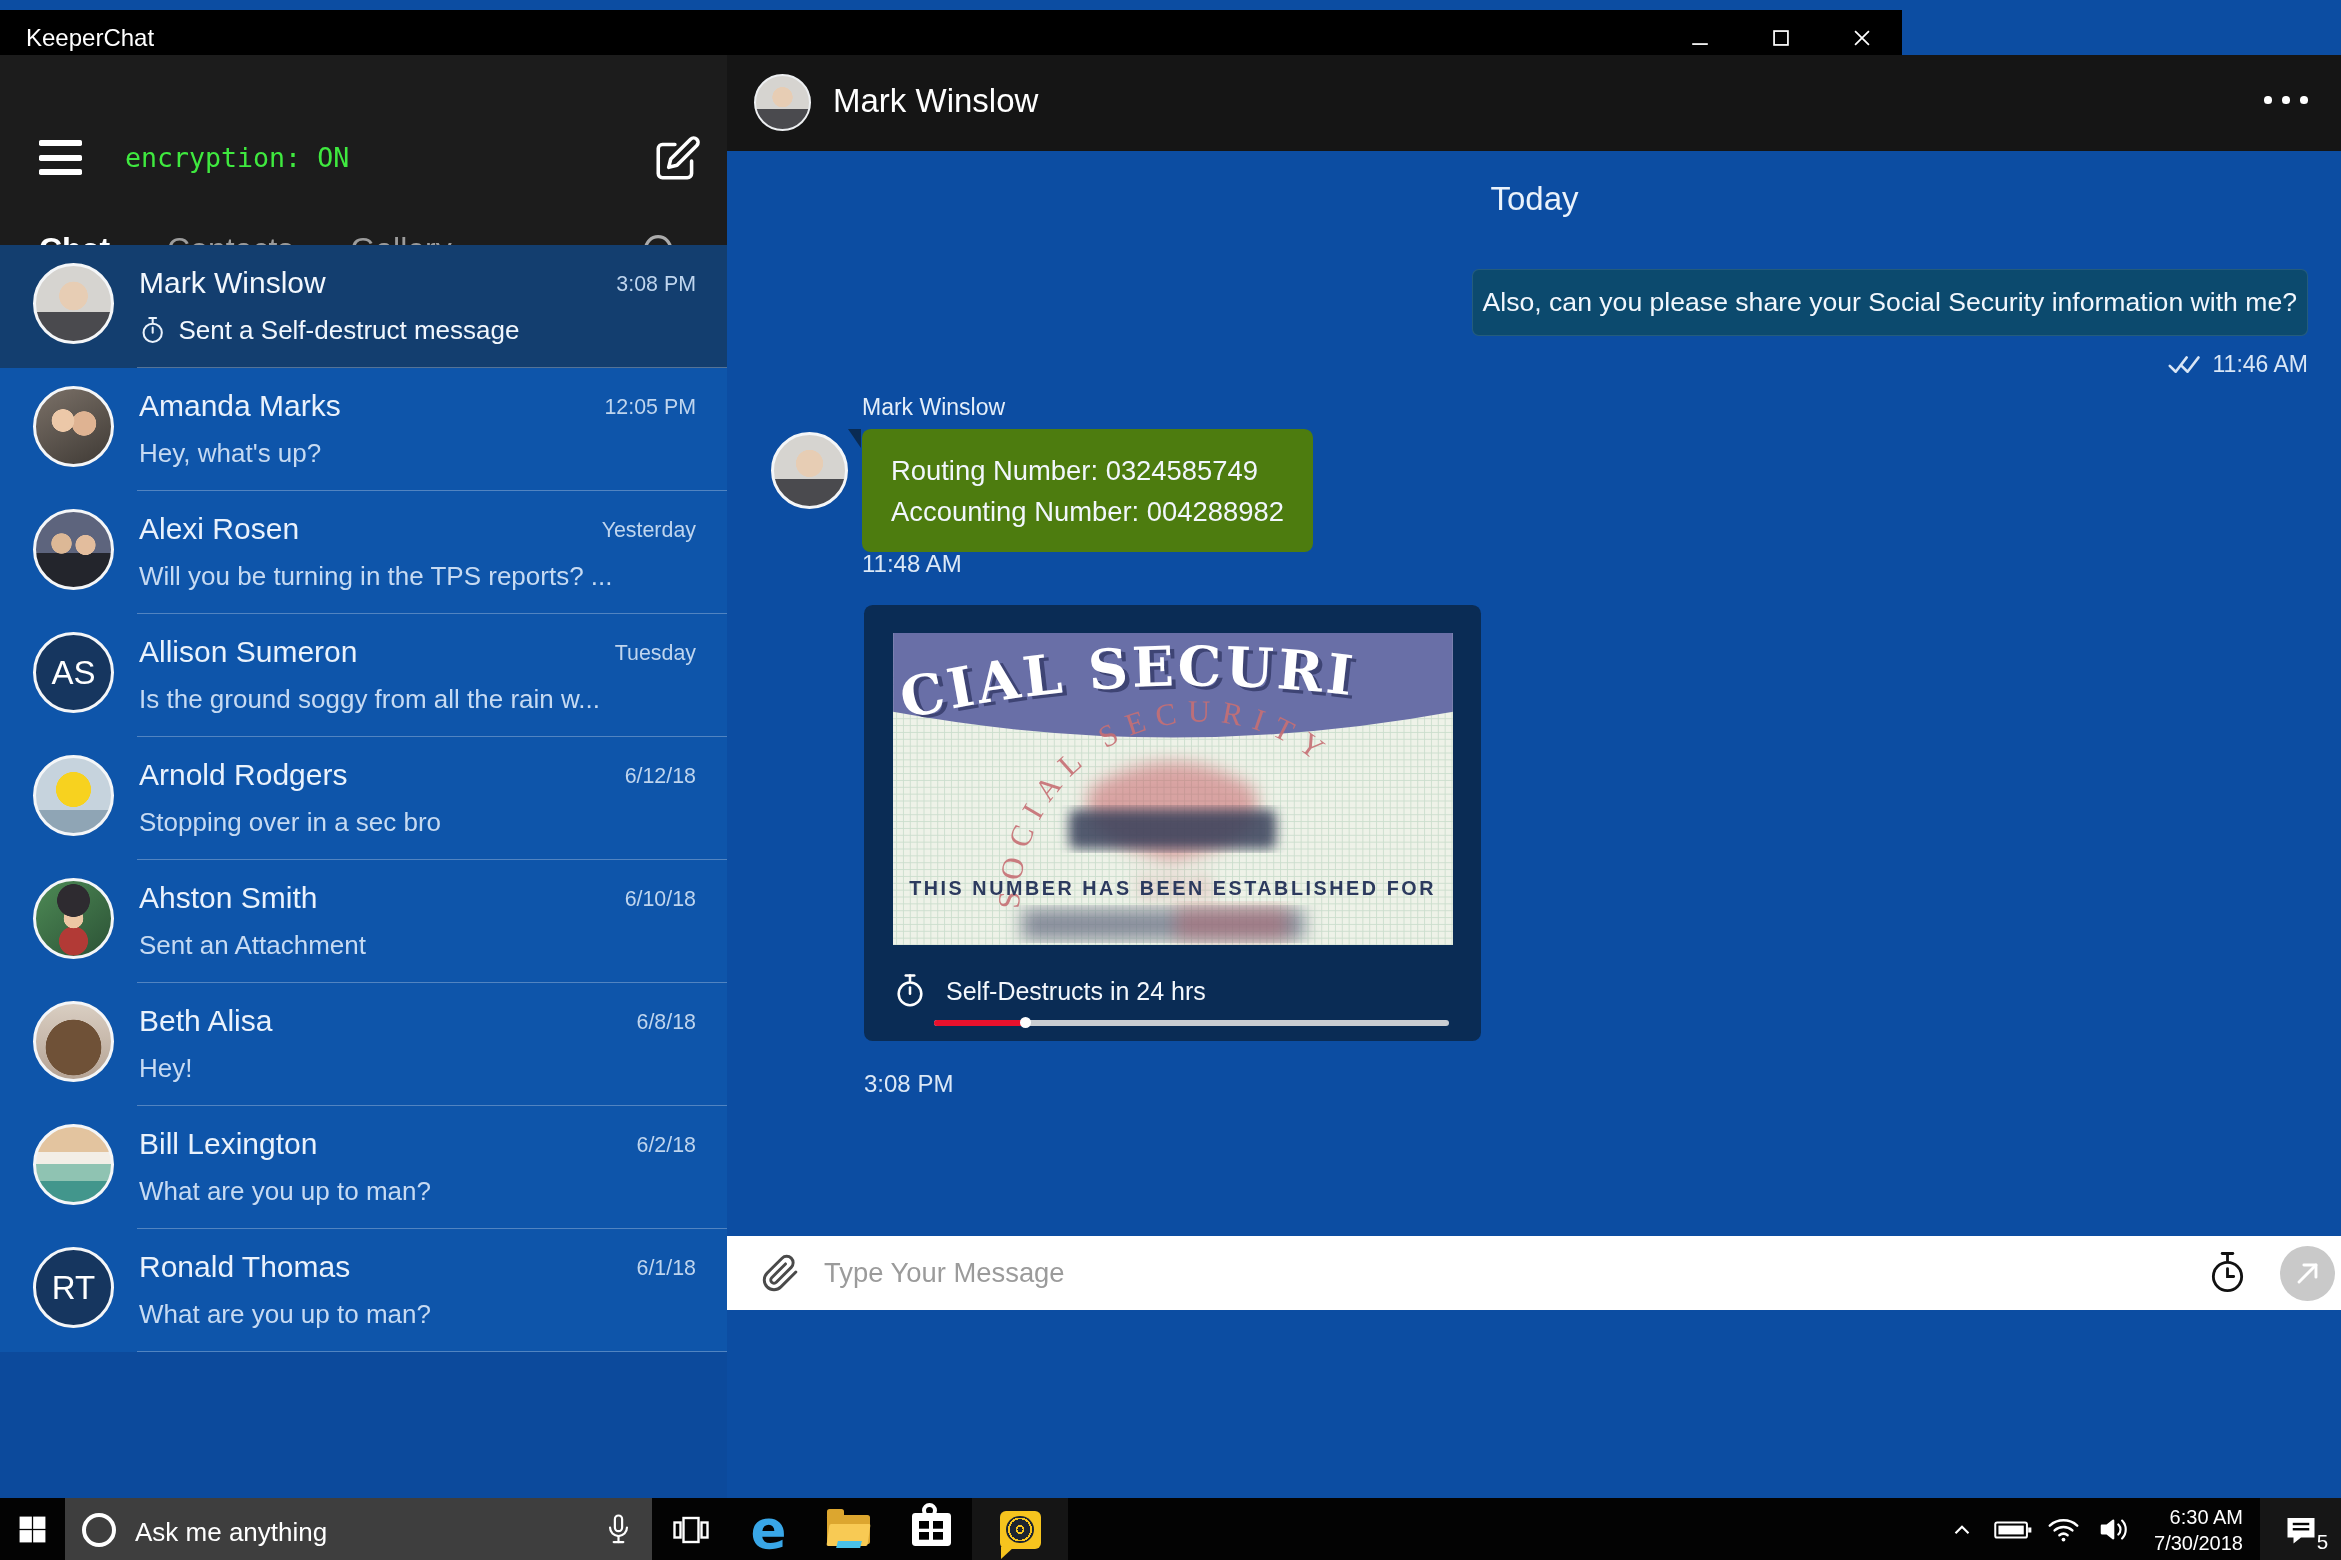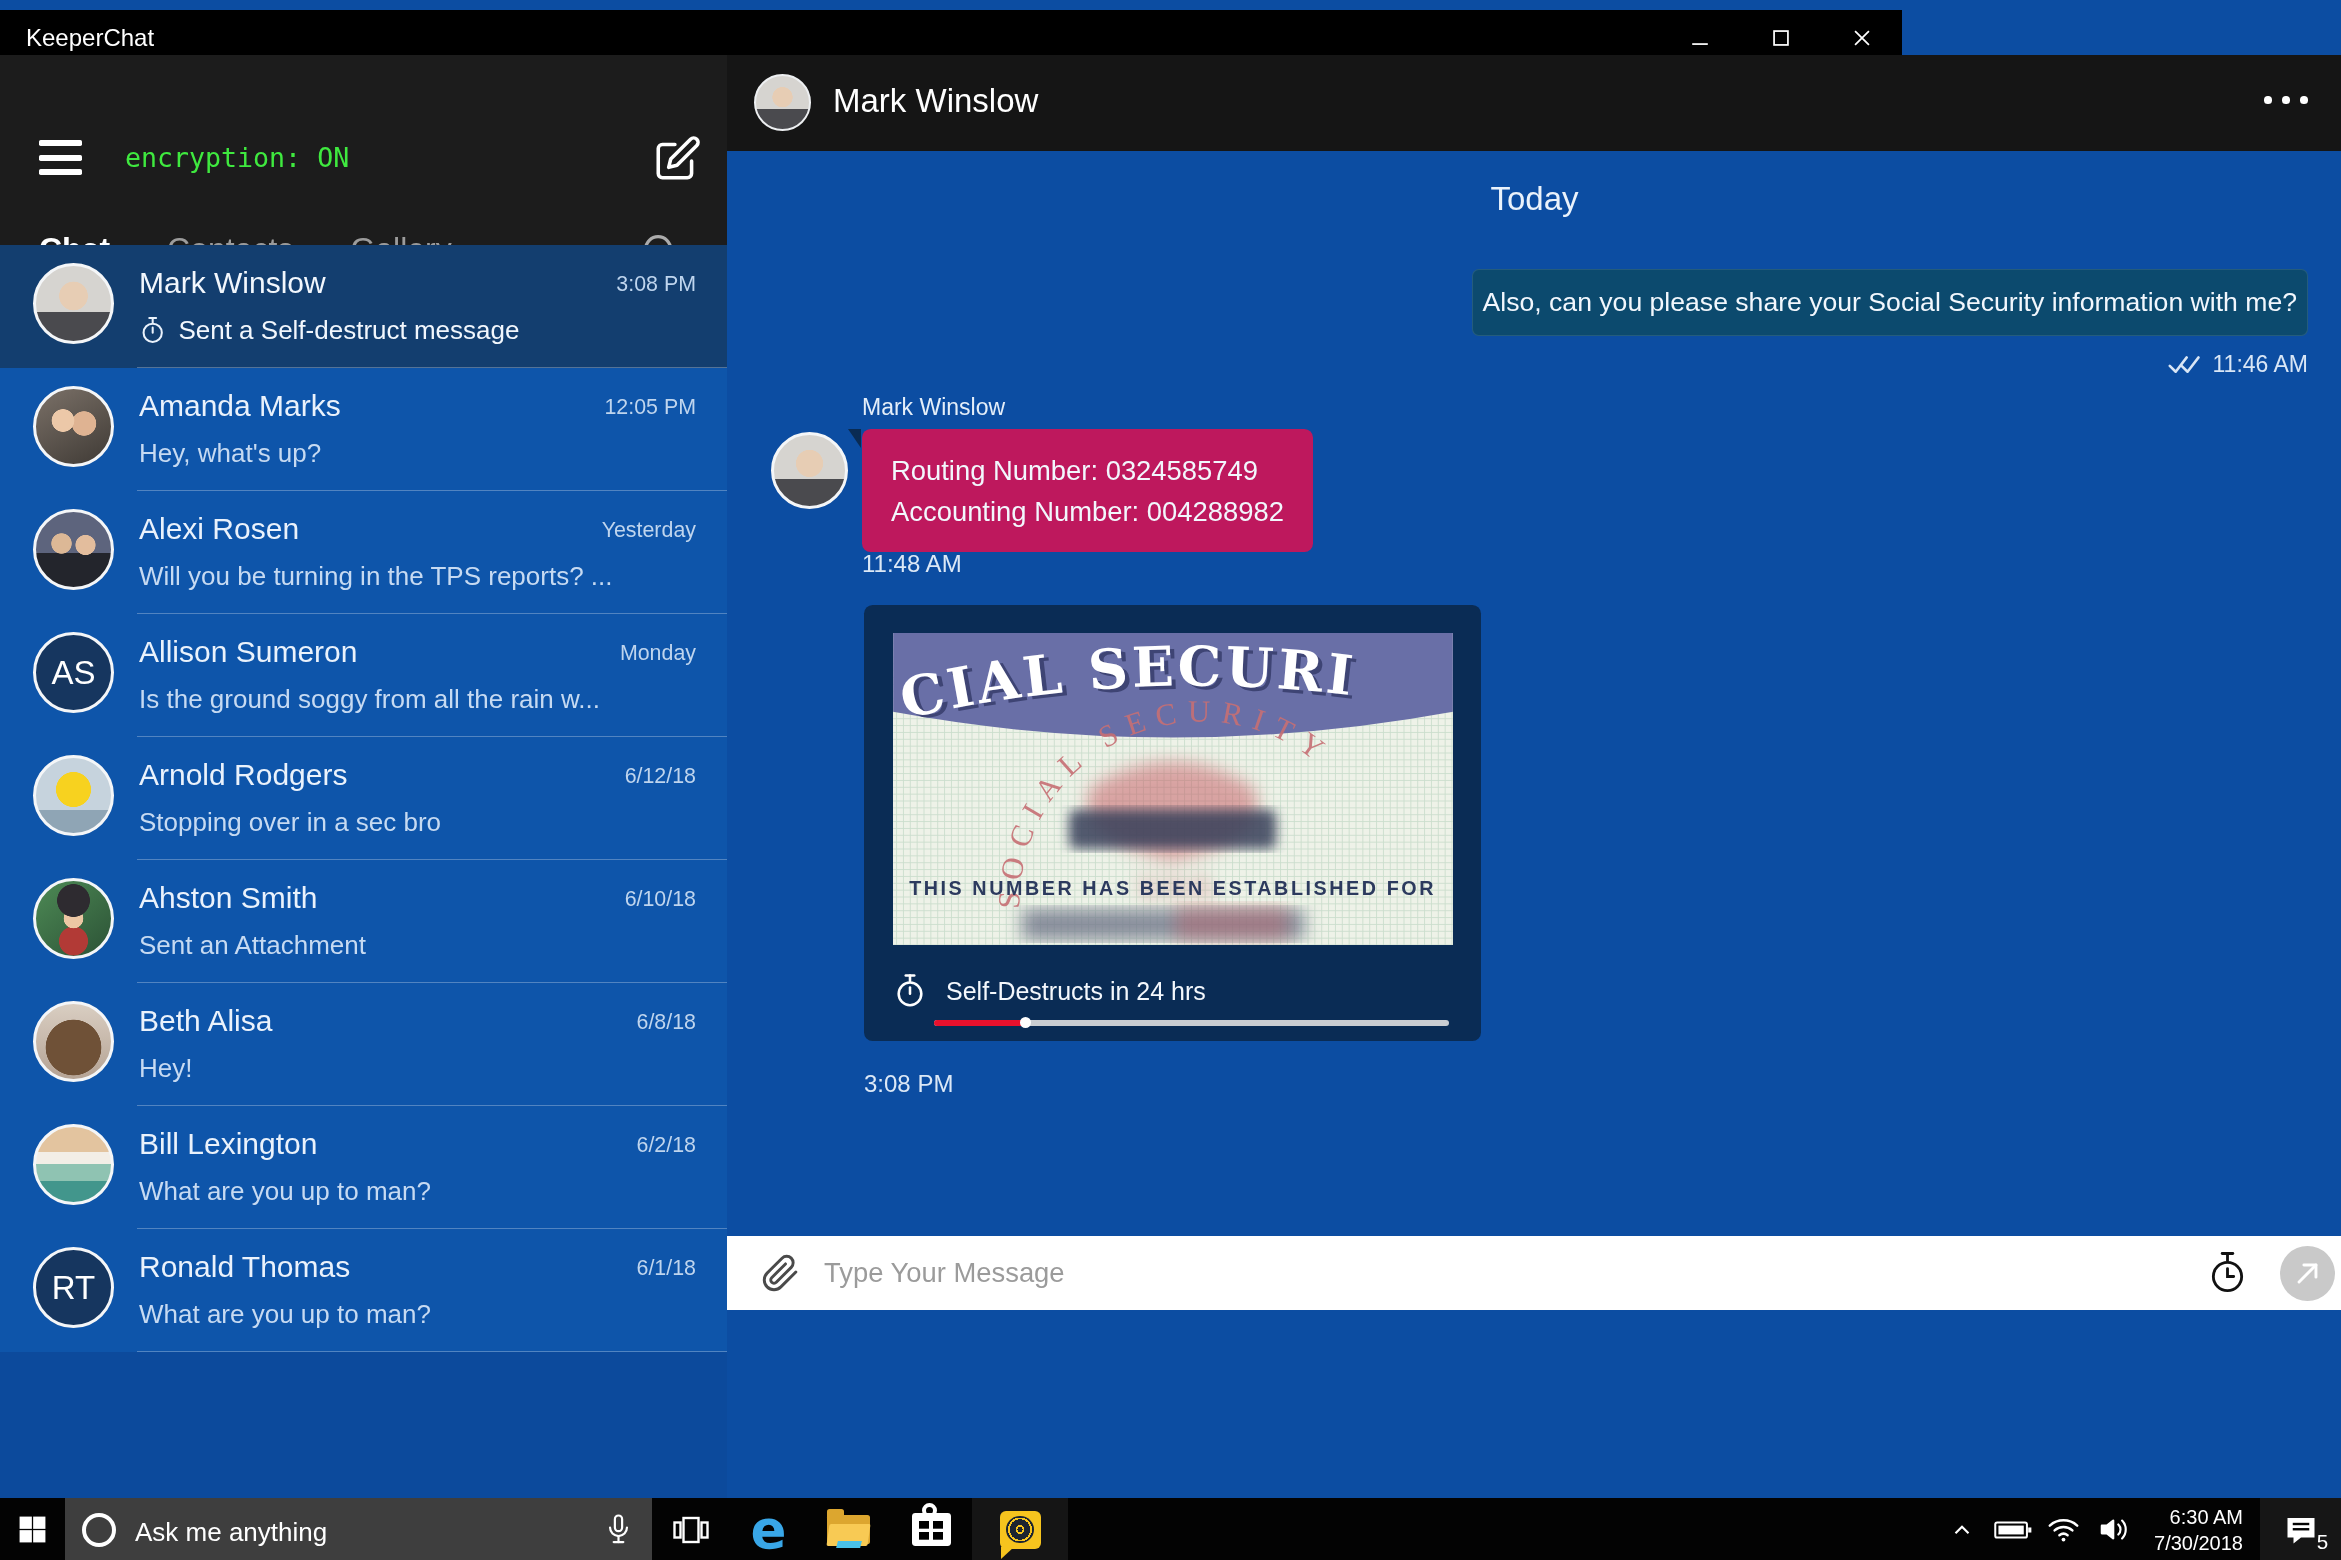--- a/index.html
+++ b/index.html
@@ -58,21 +58,21 @@
 
   #date-header{left:0;top:125px;width:1615px;text-align:center;font-size:33px;font-weight:300;color:#EAF2FB;}
 
   #msg-out{right:34px;top:214px;max-width:943px;background:#0c4a6e;border:0.9px solid rgba(255,255,255,.10);
     border-radius:6.9px;padding:17px 10px;font-size:26.6px;color:#F2F7FD;}
   #msg-out-meta{right:34px;top:296px;display:flex;align-items:center;gap:10.3px;font-size:23px;color:#D9E6F6;}
 
   #msg-in-sender{left:135px;top:339px;font-size:23px;color:#E4EEF9;}
   #msg-in-avatar{left:44px;top:377px;width:77px;height:77px;border-radius:50%;
     border:3.4px solid #F4F6F8;box-sizing:border-box;}
-  #msg-in{left:135px;top:374px;background:#be185d;border-radius:8.6px;padding:20.6px 29px;
+  #msg-in{left:135px;top:374px;background:#4d7c0f;border-radius:8.6px;padding:20.6px 29px;
     font-size:27.4px;line-height:1.5;color:#F2F7FD;}
   #msg-in::before{content:"";position:absolute;left:-13.7px;top:0;border-style:solid;
     border-width:0 13.7px 19px 0;border-color:transparent #0A2B53 transparent transparent;}
   #msg-in-time{left:135px;top:495px;font-size:24px;color:#DCE8F6;}
 
   #attach-card{left:137px;top:550px;width:617px;height:436px;background:#0A2C55;border-radius:8.6px;}
   #ss-img{position:absolute;left:29px;top:28px;width:560px;height:312px;overflow:hidden;background:#EEF2E8;}
   #sd-row{position:absolute;left:29px;top:367px;display:flex;align-items:center;gap:19px;color:#fff;}
   #sd-label{font-size:25px;color:#F4F8FD;}
   #sd-bar{position:absolute;left:70px;top:415px;width:515px;height:6px;background:#C9CDD2;border-radius:3.4px;}
@@ -206,21 +206,21 @@
     <div class="name">Alexi Rosen</div>
     <div class="time">Yesterday</div>
     <div class="preview">
 
       <span>Will you be turning in the TPS reports? ...</span>
     </div>
   </div>
         <div class="conv">
     <div class="avatar av-initials">AS</div>
     <div class="name">Allison Sumeron</div>
-    <div class="time">Monday</div>
+    <div class="time">Tuesday</div>
     <div class="preview">
 
       <span>Is the ground soggy from all the rain w...</span>
     </div>
   </div>
         <div class="conv">
     <div class="avatar av-lego"></div>
     <div class="name">Arnold Rodgers</div>
     <div class="time">6/12/18</div>
     <div class="preview">

